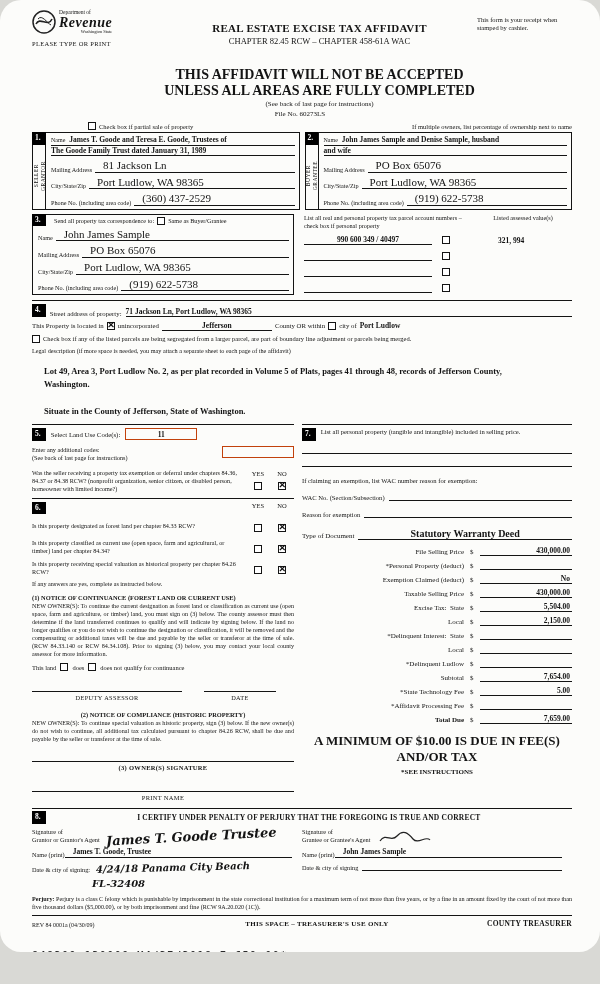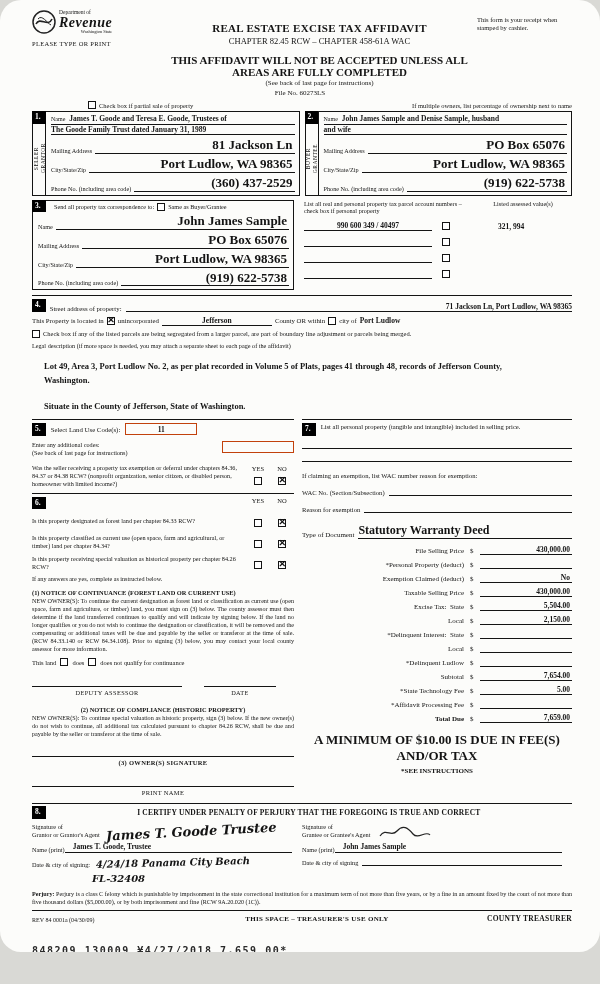--- a/index.html
+++ b/index.html
@@ -20,60 +20,60 @@
   .hdr-left { width:130px; }
   .logo { display:flex; align-items:center; gap:3px; }
   .logo-txt { line-height:1; }
   .logo-dept { font-size:5.5px; display:block; }
   .logo-name { font-size:14px; font-style:italic; font-weight:bold; display:block; letter-spacing:0.5px; }
   .logo-sub { font-size:4.5px; display:block; text-align:right; }
   .please { font-size:6.5px; margin-top:6px; letter-spacing:0.3px; }
   .hdr-center { flex:1; text-align:center; padding-top:12px; }
   .h-title { font-size:11px; font-weight:bold; letter-spacing:0.3px; }
   .h-chap { font-size:8.5px; margin-top:2px; }
-  .h-warn { font-size:11px; font-weight:bold; margin-top:8px; }
+  .h-warn { font-size:14px; font-weight:bold; margin-top:21px; }
   .h-see { font-size:7px; margin-top:1px; }
   .hdr-right { width:95px; font-size:6.5px; text-align:left; padding-top:6px; line-height:1.3; }
   .fileno { text-align:center; font-size:7px; margin-top:2px; padding-right:4px; }
 
   
   .toprow { display:flex; justify-content:space-between; font-size:6.5px; margin-top:4px; align-items:center; }
   .toprow .lft { display:flex; align-items:center; gap:3px; margin-left:56px; }
 
   
   .parties { display:flex; gap:5px; margin-top:2px; }
   .pbox { width:50%; border:1px solid #141414; display:flex; position:relative; min-height:72px; }
   .pbox .badge { position:absolute; top:-1px; left:-1px; }
   .vstrip { width:13px; border-right:1px solid #141414; display:flex; flex-direction:row; justify-content:center; align-items:center; gap:1px; padding-top:10px; }
   .vstrip span { writing-mode:vertical-rl; transform:rotate(180deg); font-size:5.5px; letter-spacing:0.5px; }
   .pfields { flex:1; padding:2px 4px 3px 5px; }
   .nline { border-bottom:1px solid #141414; font-size:7.5px; font-weight:bold; min-height:10px; line-height:1.25; }
   .nline .lbl { font-size:6px; font-weight:normal; padding-right:4px; }
   .frow { display:flex; align-items:flex-end; font-size:6.2px; margin-top:3px; }
   .frow .lbl { flex:none; padding-right:3px; }
-  .frow .fill { flex:1; font-size:13px; font-weight:bold; padding:0 2px 0 8px; line-height:1.15;text-align:right; }
+  .frow .fill { flex:1; font-size:11px; font-weight:normal; padding:0 2px 0 8px; line-height:1.15; }
 
   
   .s3wrap { display:flex; margin-top:4px; }
   .s3box { width:262px; border:1px solid #141414; position:relative; padding:2px 4px 3px 5px; }
   .s3box .badge { position:absolute; top:-1px; left:-1px; }
   .s3send { font-size:6.2px; display:flex; align-items:center; gap:3px; padding-left:16px; }
   .parcels { flex:1; padding-left:10px; font-size:6.2px; }
   .phead { display:flex; }
   .phead .ph1 { width:170px; line-height:1.25; }
   .phead .ph2 { flex:1; text-align:center; }
   .prow { display:flex; align-items:flex-end; margin-top:6px; }
   .pnum { width:128px; border-bottom:1px solid #141414; text-align:center; font-weight:bold; font-size:7.5px; min-height:10px; }
   .prow .cb { margin-left:10px; margin-bottom:1px; }
   .pval { flex:1; text-align:center; font-weight:bold; font-size:7.5px; }
 
   
   .s4 { border-top:1px solid #141414; margin-top:5px; padding-top:3px; }
   .s4row { display:flex; align-items:flex-end; font-size:6.8px; gap:4px; }
-  .s4row .fill { flex:1; text-align:right; font-size:7.5px; font-weight:bold; }
+  .s4row .fill { flex:1; text-align:left; font-size:7.5px; font-weight:bold; }
   .s4loc { display:flex; align-items:center; font-size:6.8px; gap:3px; margin-top:4px; }
   .jfill { display:inline-block; min-width:110px; border-bottom:1px solid #141414; text-align:center; font-weight:bold; font-size:7.5px; }
   .s4seg { display:flex; align-items:center; gap:3px; font-size:6.5px; margin-top:4px; }
   .s4leg { font-size:6.2px; margin-top:4px; }
   .legaltxt { font-size:8.5px; font-weight:bold; margin:11px 0 0 12px; line-height:1.6; width:500px; }
   .situate { font-size:8.5px; font-weight:bold; margin:14px 0 8px 12px; }
 
   
   .cols { display:flex; align-items:stretch; }
   .lcol { width:262px; margin-right:8px; }
@@ -109,21 +109,21 @@
   .ownsig .cap { text-align:center; font-size:6.5px; font-weight:bold; margin-top:2px; letter-spacing:0.3px; }
   .prname { margin-top:20px; }
 
   
   .s7head { display:flex; gap:5px; font-size:6.6px; }
   .s7head .txt { flex:1; line-height:1.35; }
   .blankline { border-bottom:1px solid #141414; height:13px; }
   .s7note { font-size:6.6px; margin-top:10px; }
   .wrow { display:flex; align-items:flex-end; font-size:6.6px; margin-top:7px; }
   .wrow .lbl { padding-right:4px; flex:none; }
-  .wrow .fill { flex:1; font-weight:bold; font-size:12px; }
+  .wrow .fill { flex:1; text-align:center; font-weight:bold; font-size:10px; }
   .mrow { display:flex; align-items:flex-end; margin-top:4px; }
   .mlabel { flex:1; text-align:right; font-size:7px; padding-right:6px; white-space:pre; }
   .msign { width:10px; font-size:7px; }
   .mval { width:92px; border-bottom:1px solid #141414; text-align:right; font-weight:bold; font-size:7.5px; min-height:10px; padding-right:2px; }
   .minnote { font-size:13px; font-weight:bold; margin-top:9px; text-align:center; }
   .seeins { font-size:7px; font-weight:bold; text-align:center; margin-top:3px; }
 
   
   .s8 { border-top:1px solid #141414; margin-top:7px; padding-top:2px; }
   .s8head { display:flex; align-items:center; }

